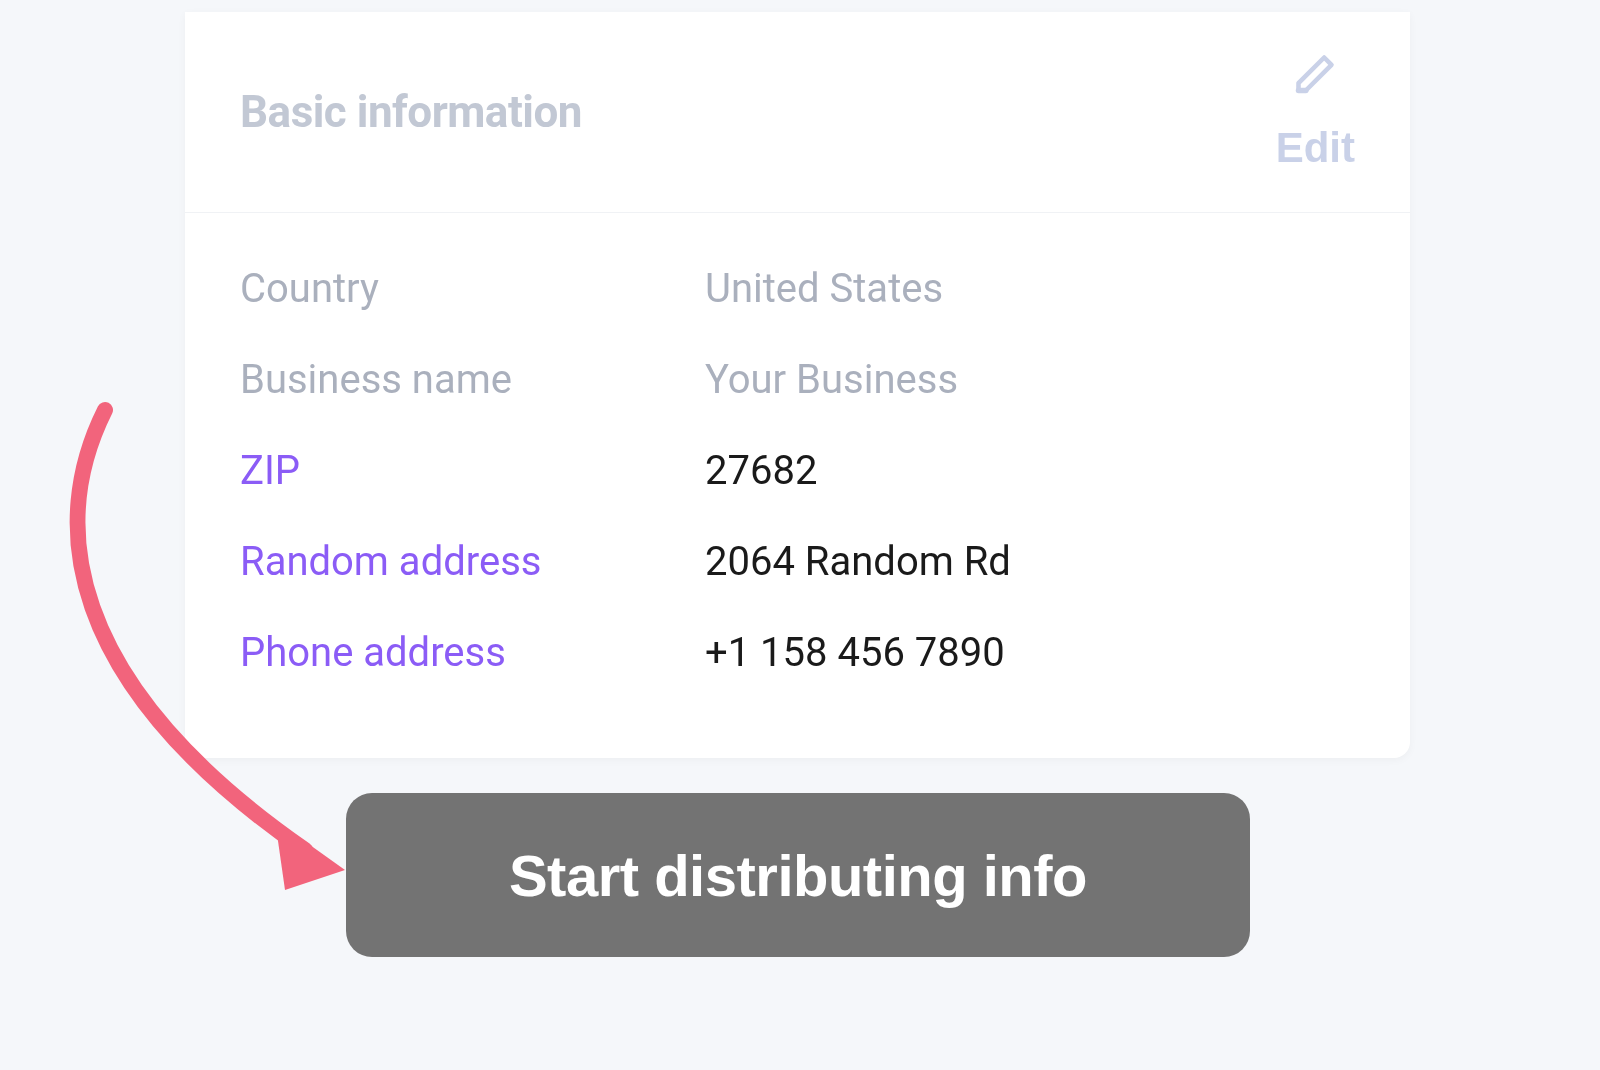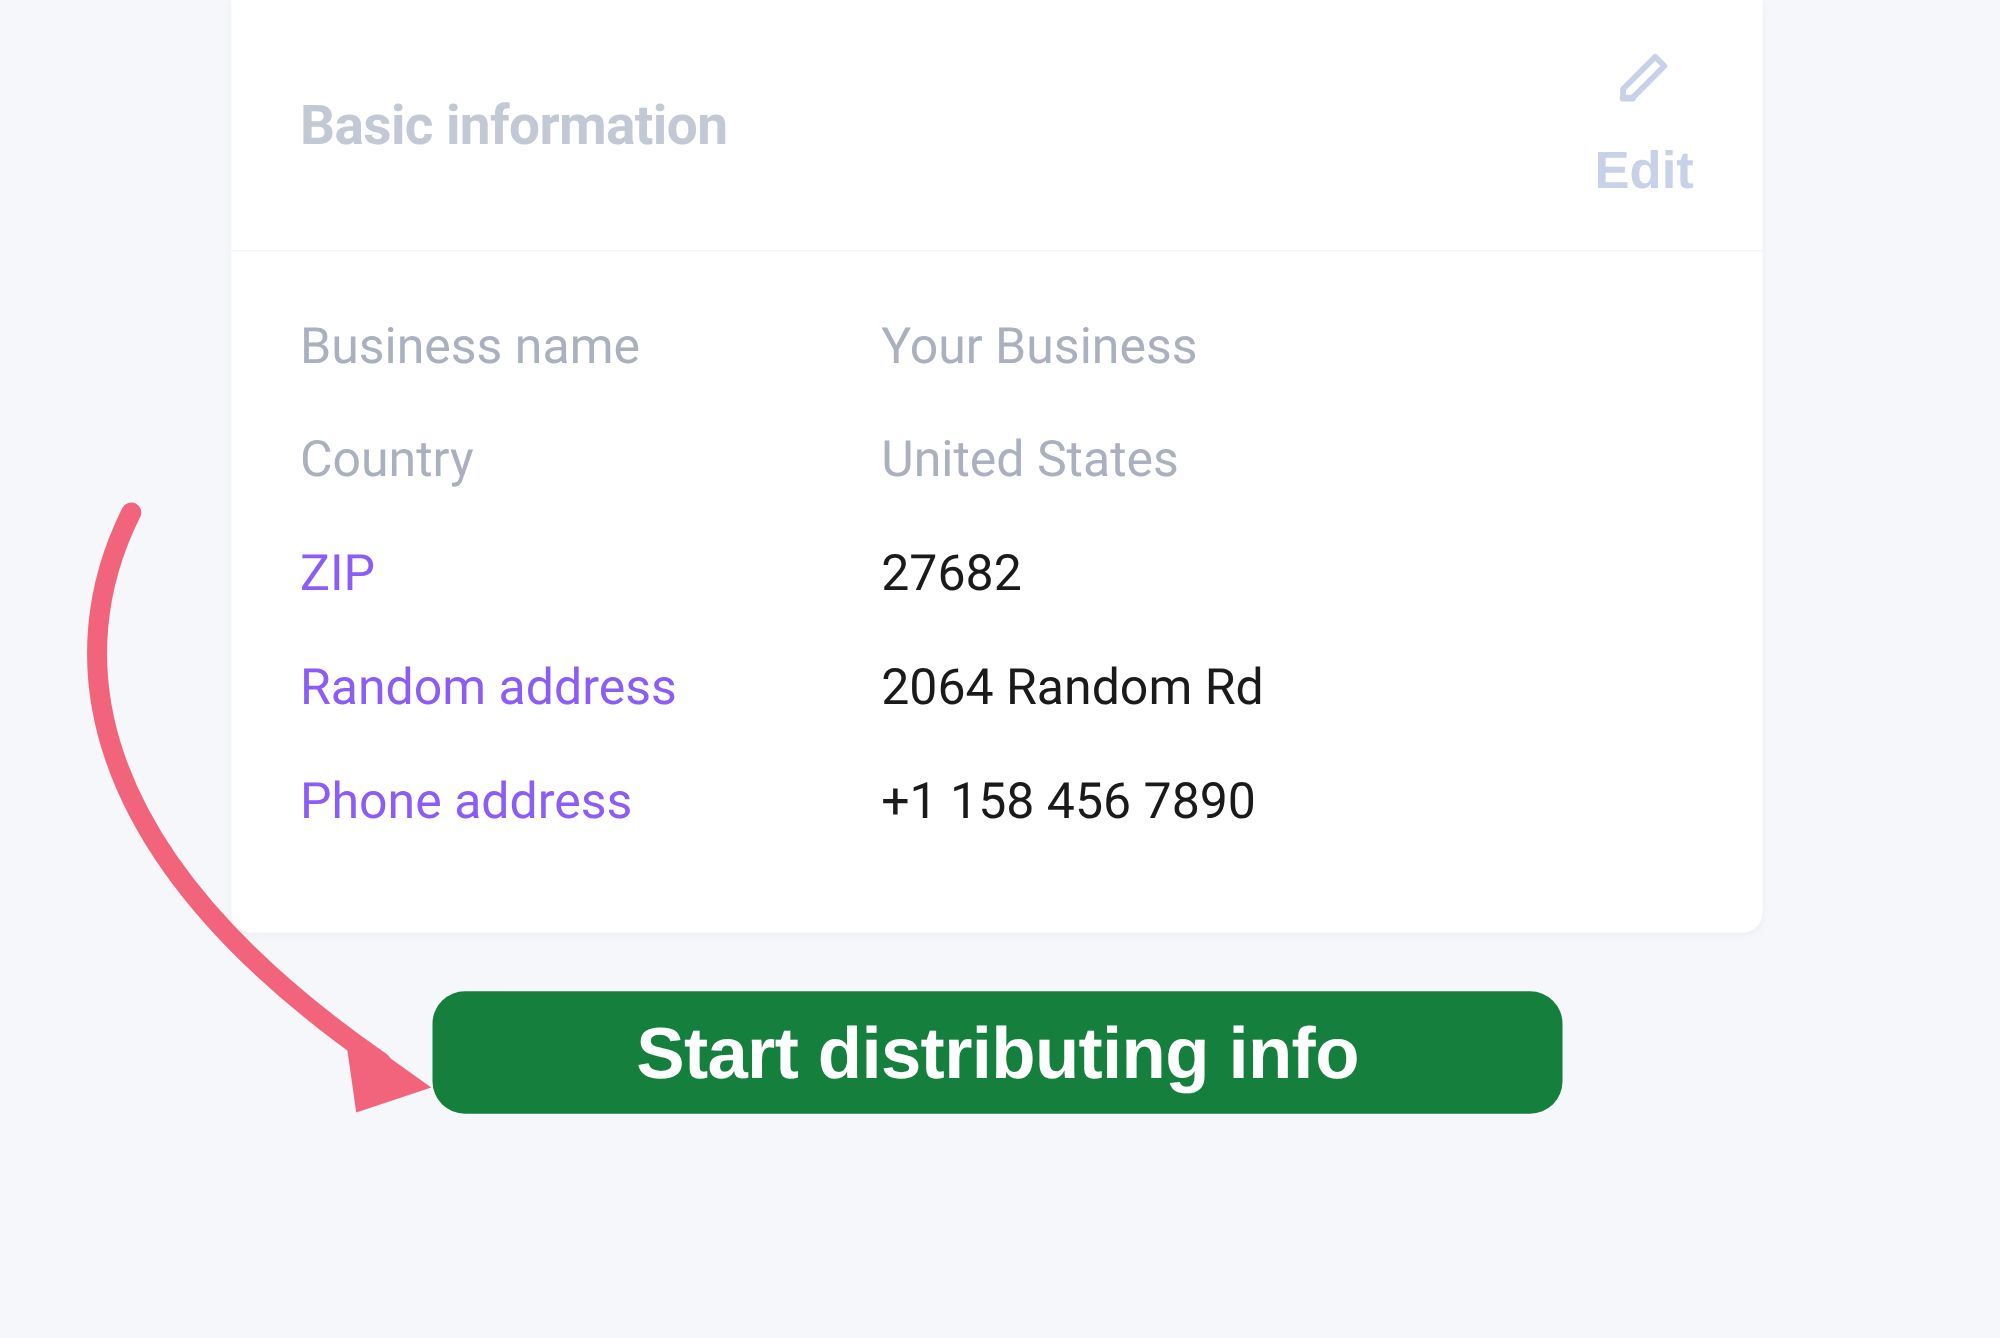--- a/index.html
+++ b/index.html
@@ -11,21 +11,21 @@
       background: #f5f7fa;
       font-family: -apple-system, BlinkMacSystemFont, "Segoe UI", Roboto, Helvetica, Arial, sans-serif;
       width: 1600px;
       height: 1070px;
       position: relative;
       overflow: hidden;
     }
     .card {
       position: absolute;
       left: 185px;
-      top: 0;
+      top: 12px;
       width: 1225px;
       background: #ffffff;
       border-radius: 0 0 16px 16px;
       box-shadow: 0 2px 8px rgba(0,0,0,0.04);
       padding: 0;
     }
     .card-header {
       display: flex;
       justify-content: space-between;
       align-items: center;
@@ -80,22 +80,22 @@
     }
     .row.faded .row-label,
     .row.faded .row-value {
       color: #aab0bd;
     }
     .cta-button {
       position: absolute;
       left: 346px;
       top: 793px;
       width: 904px;
-      height: 98px;
-      background: #15803d;
+      height: 164px;
+      background: #737373;
       color: #ffffff;
       border: none;
       border-radius: 26px;
       font-size: 58px;
       font-weight: 700;
       letter-spacing: -0.5px;
       cursor: pointer;
       display: flex;
       align-items: center;
       justify-content: center;
@@ -120,26 +120,26 @@
         <svg viewBox="0 0 24 24">
           <path d="M17 3l4 4L7 21H3v-4L17 3z"></path>
           <path d="M3 21h4" stroke-width="3"></path>
         </svg>
       </span>
       <span>Edit</span>
     </button>
   </div>
   <div class="card-body">
     <div class="row faded">
+      <div class="row-label">Country</div>
+      <div class="row-value">United States</div>
+    </div>
+    <div class="row faded">
       <div class="row-label">Business name</div>
       <div class="row-value">Your Business</div>
-    </div>
-    <div class="row faded">
-      <div class="row-label">Country</div>
-      <div class="row-value">United States</div>
     </div>
     <div class="row">
       <div class="row-label">ZIP</div>
       <div class="row-value">27682</div>
     </div>
     <div class="row">
       <div class="row-label">Random address</div>
       <div class="row-value">2064 Random Rd</div>
     </div>
     <div class="row">

